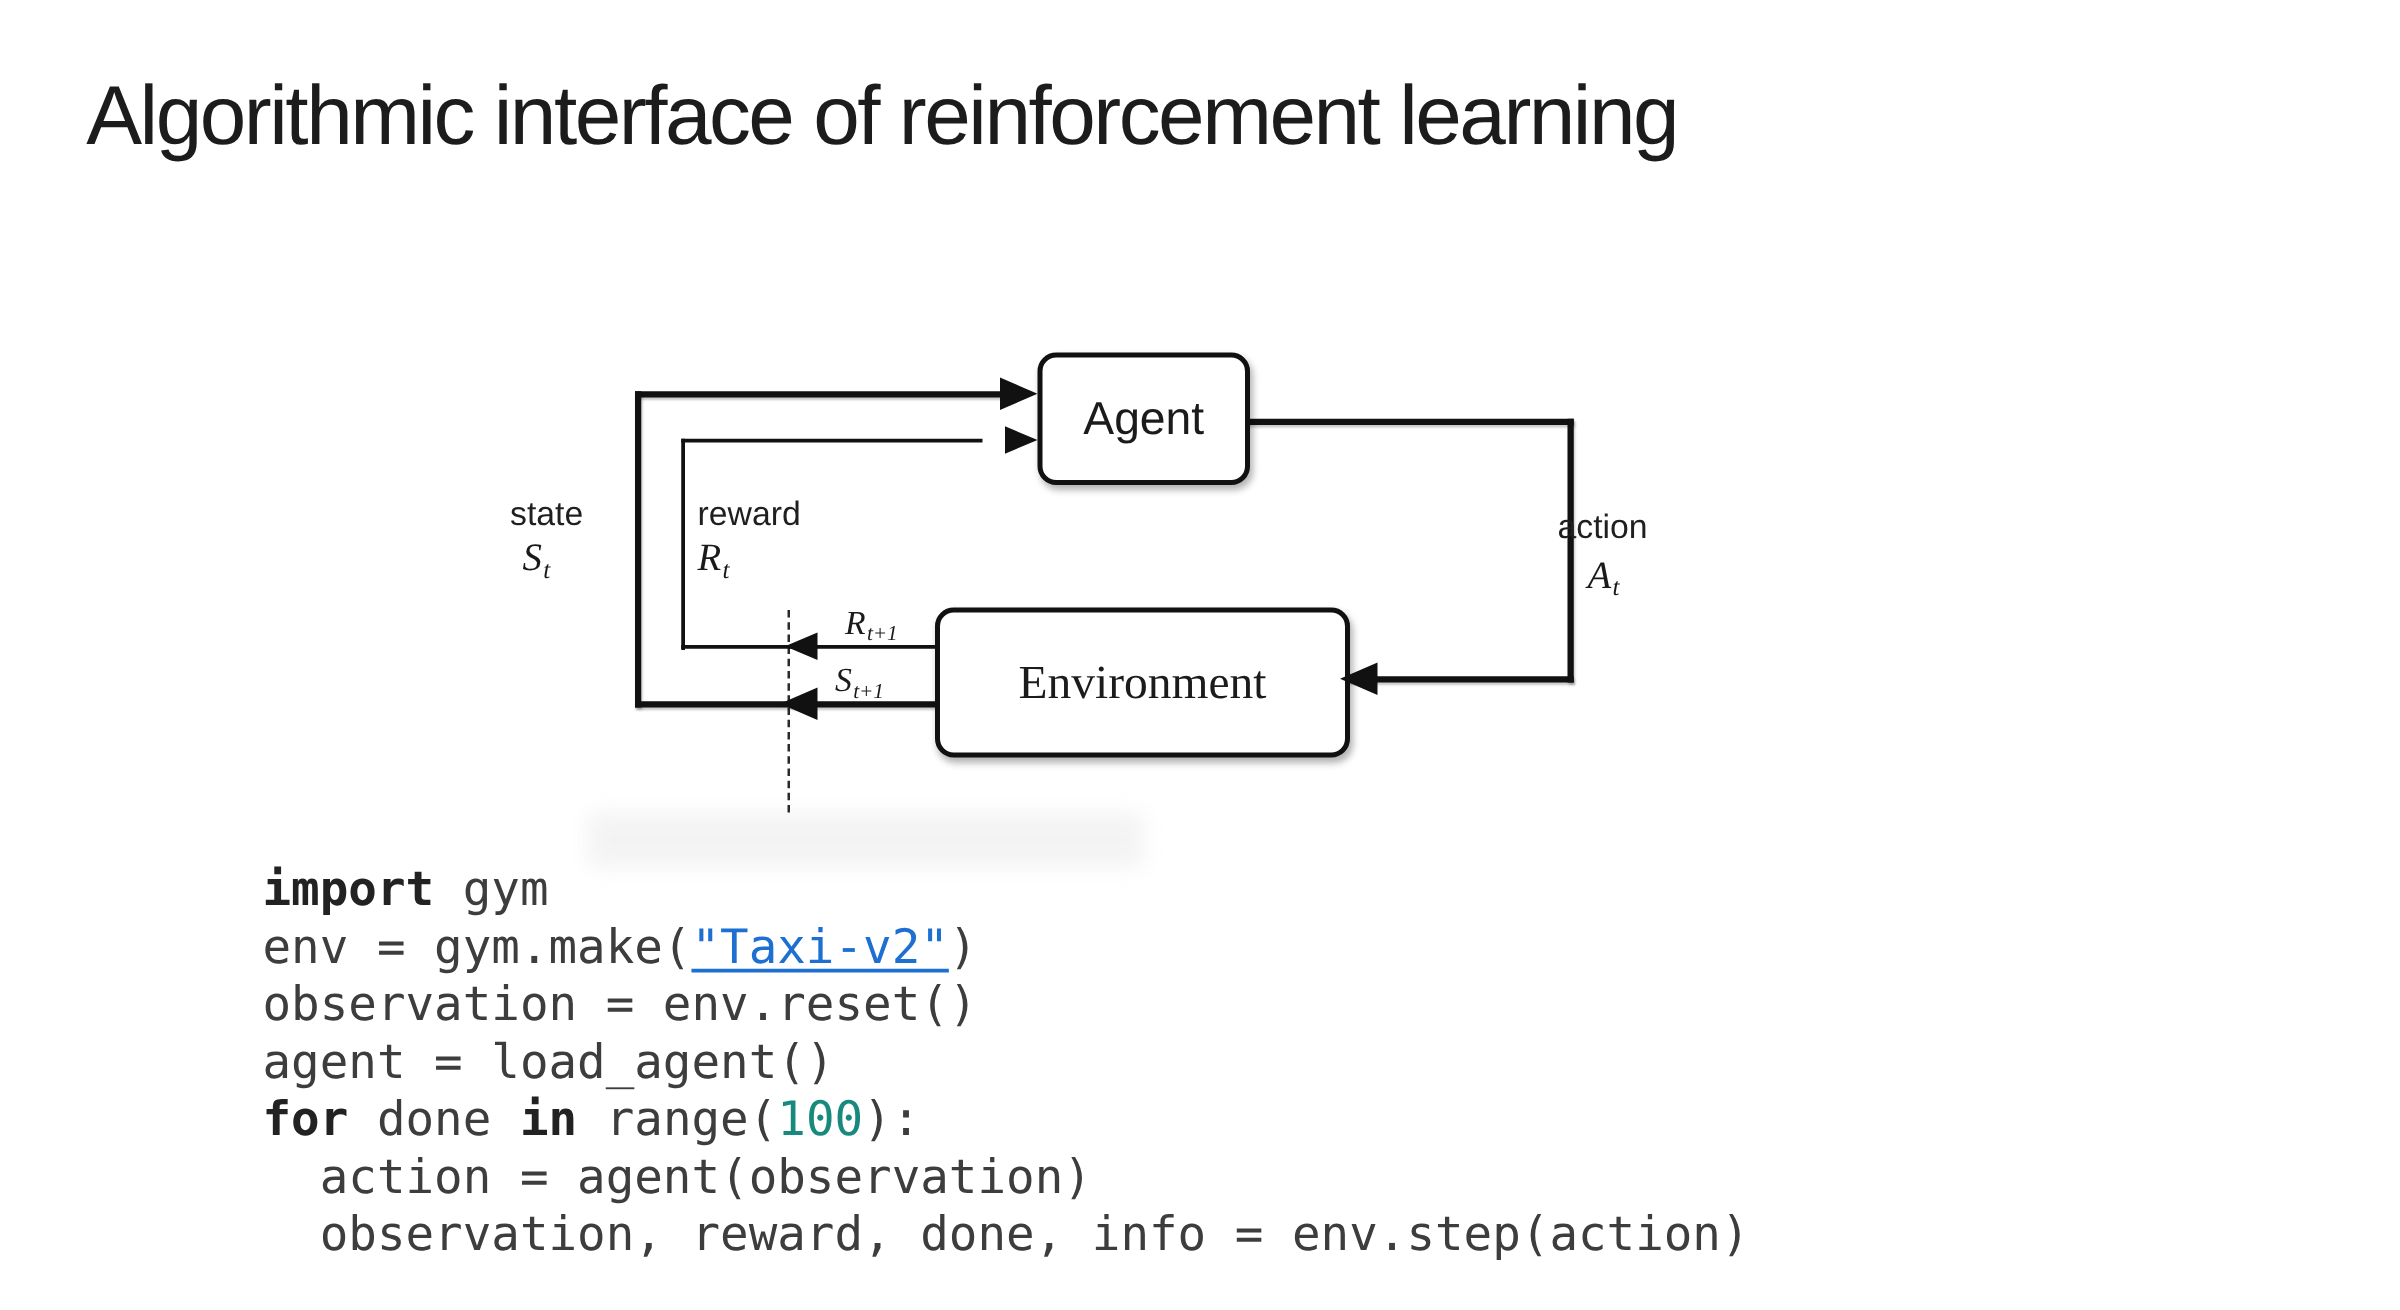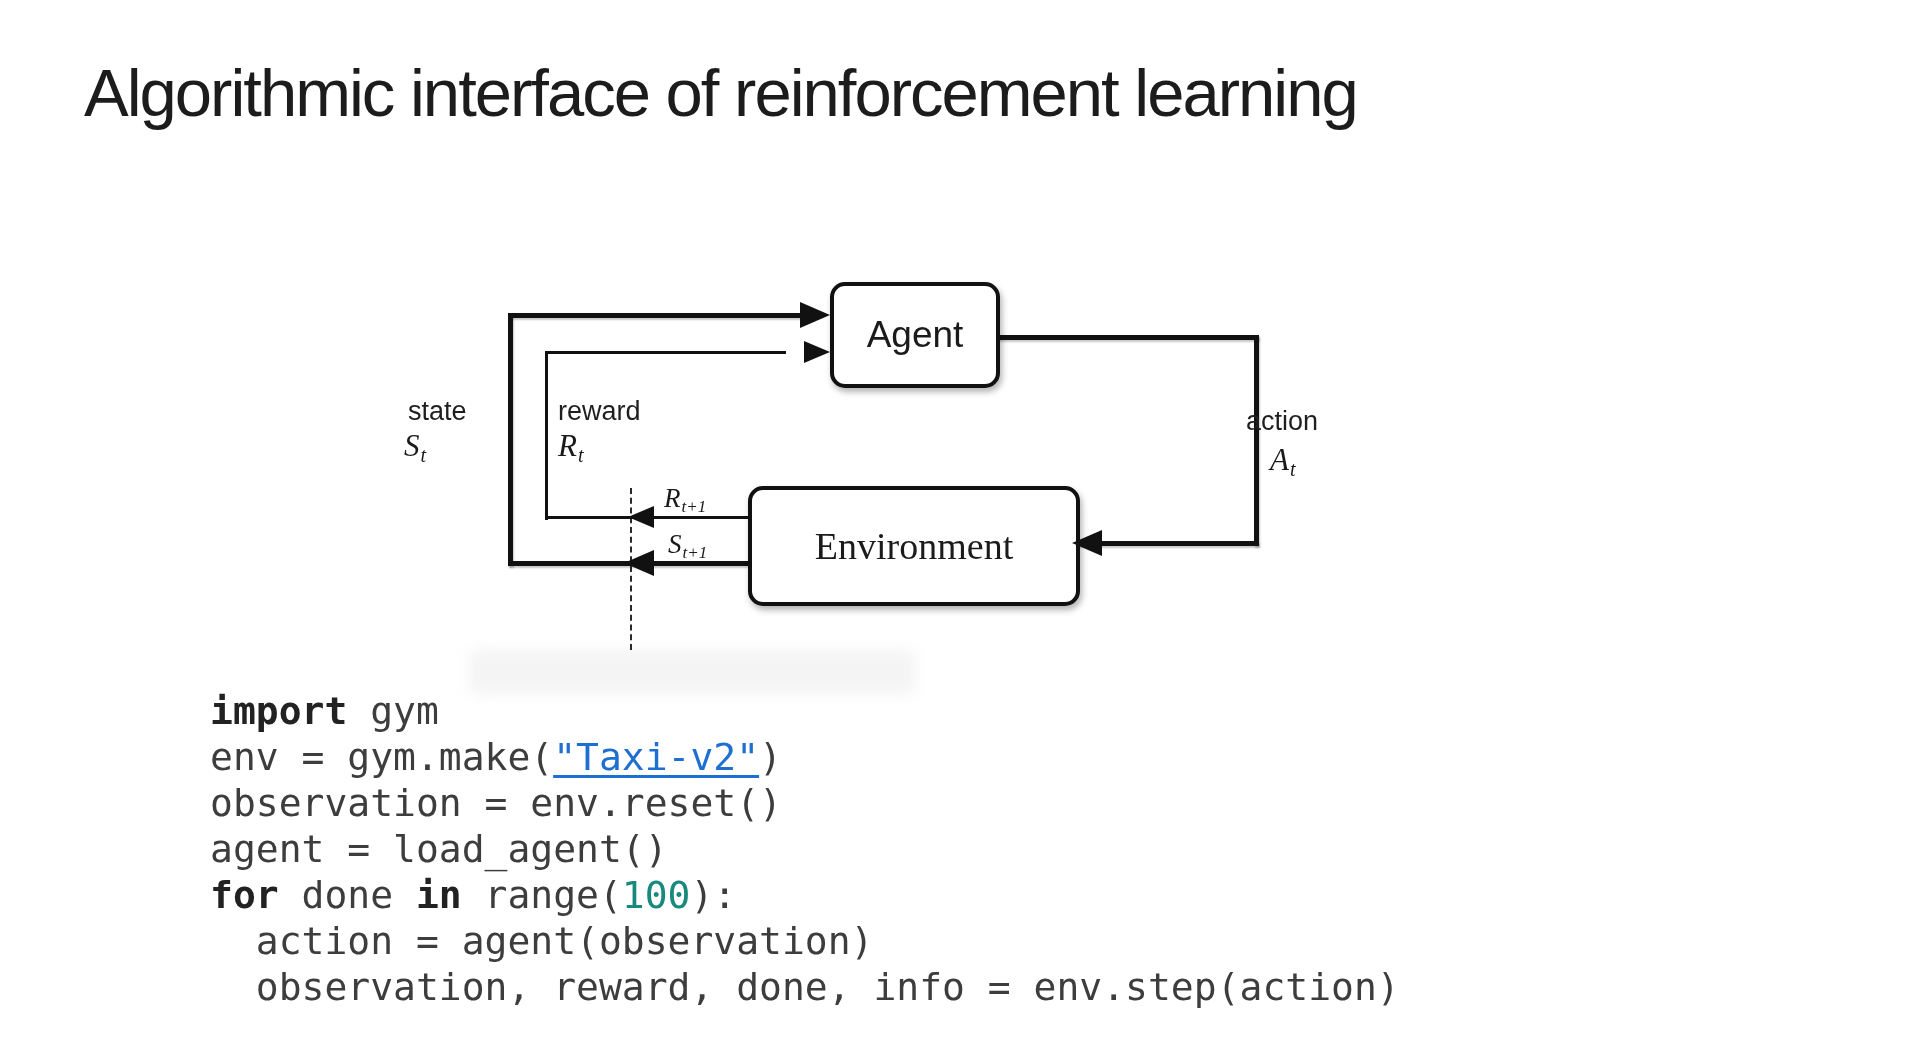--- a/index.html
+++ b/index.html
@@ -4,21 +4,21 @@
 <style>
   html,body{margin:0;padding:0;background:#ffffff;}
   body{
     width:1920px;height:1048px;position:relative;overflow:hidden;
     font-family:"Liberation Sans",sans-serif;
     --stroke:#111111;--link:#1d6fd1;--num:#17897d;--code:#3d3d3d;--kw:#222222;--title:#1c1c1c;--label:#1f1f1f;
   }
   .abs{position:absolute;}
   
   .slide-title{
-    left:84px;top:56px;font-size:67px;letter-spacing:-2px;line-height:1.1;
+    left:69px;top:56px;font-size:67px;letter-spacing:-2px;line-height:1.1;
     color:var(--title);font-weight:400;white-space:nowrap;text-align:center;
   }
   
   .diagram{left:400px;top:200px;width:1000px;height:460px;}
   .dg-box{
     background:#ffffff;border:4px solid var(--stroke);border-radius:15px;
     display:flex;align-items:center;justify-content:center;
     box-shadow:2px 4px 6px rgba(0,0,0,0.30);z-index:3;color:#1b1b1b;
   }
   .agent-box{left:430px;top:82px;width:162px;height:98px;font-size:37px;}
@@ -79,39 +79,39 @@
   <div class="abs dg-box agent-box">
     <span>Agent</span>
   </div>
   <div class="abs dg-box env-box">
     <span>Environment</span>
   </div>
 
   <div class="abs dg-word ralign" style="left:8px;top:196px;width:90px;">
     <span>state</span>
   </div>
-  <div class="abs ralign" style="left:4px;top:228px;width:78px;">
+  <div class="abs ralign" style="left:18px;top:228px;width:78px;">
     <span class="msym">S</span><span class="msym msub">t</span>
   </div>
 
   <div class="abs dg-word" style="left:158px;top:196px;">
     <span>reward</span>
   </div>
   <div class="abs" style="left:158px;top:228px;">
     <span class="msym">R</span><span class="msym msub">t</span>
   </div>
 
   <div class="abs dg-word" style="left:846px;top:206px;">
     <span>action</span>
   </div>
   <div class="abs" style="left:870px;top:242px;">
     <span class="msym">A</span><span class="msym msub">t</span>
   </div>
 
-  <div class="abs msmall" style="left:264px;top:283px;">
+  <div class="abs msmall" style="left:276px;top:283px;">
     <span class="msym">R</span><span class="msym msub">t+1</span>
   </div>
   <div class="abs msmall" style="left:268px;top:329px;">
     <span class="msym">S</span><span class="msym msub">t+1</span>
   </div>
 </div>
 
 <div class="abs code-block">
     <div class="code-line"><span class="tok-keyword">import</span><span class="tok-plain"> gym</span></div>
     <div class="code-line"><span class="tok-plain">env = gym.make(</span><span class="tok-link">"Taxi-v2"</span><span class="tok-plain">)</span></div>

